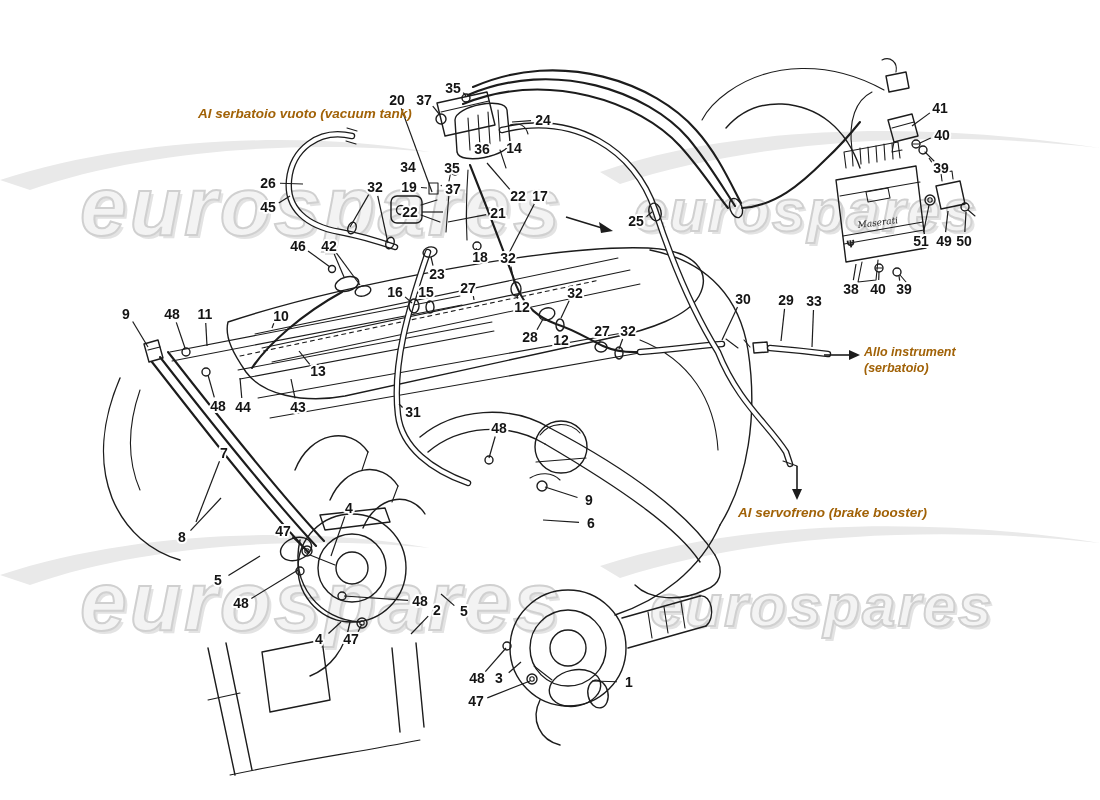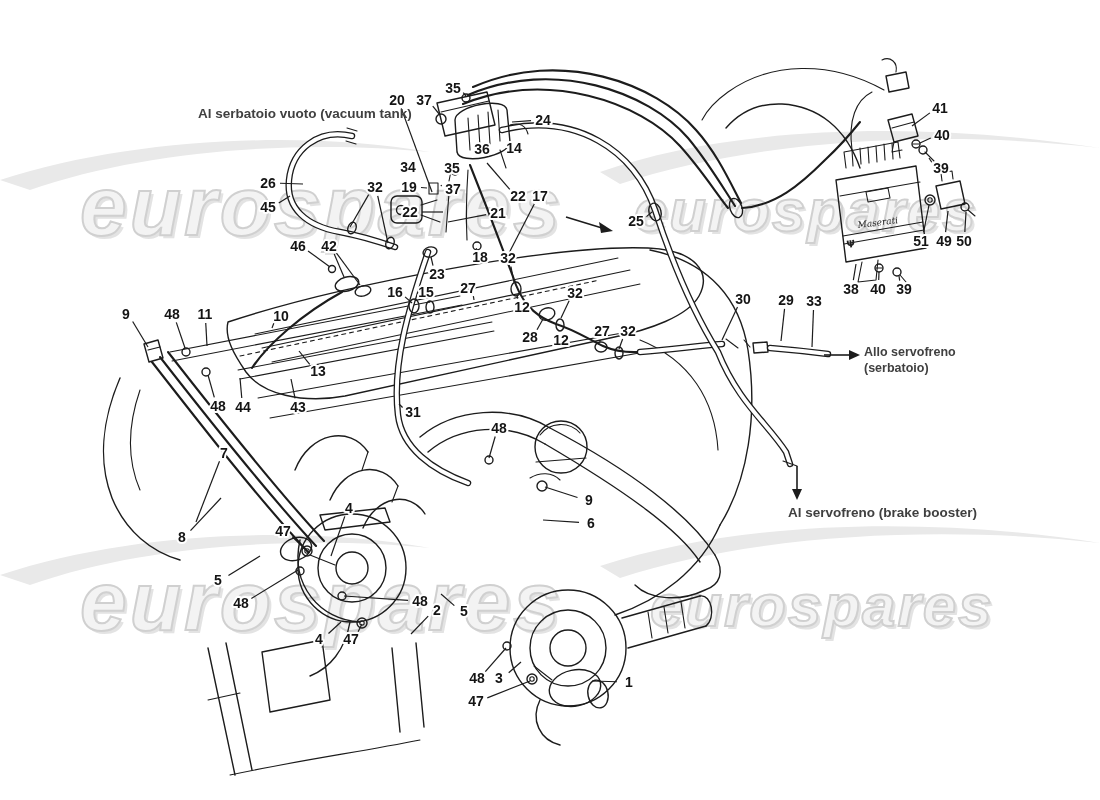--- a/index.html
+++ b/index.html
@@ -20,21 +20,21 @@
   .vac{stroke-width:2.1;}
   .tube{stroke:#1c1c1c;fill:none;stroke-width:6.5;stroke-linecap:round;}
   .tubein{stroke:#ffffff;fill:none;stroke-width:3.9;stroke-linecap:round;}
   .swoosh{fill:#e9e9e9;stroke:none;}
   #leaders line{stroke:#1c1c1c;stroke-width:1.2;}
   #partlabels text{font:700 14px "Liberation Sans",sans-serif;fill:#141414;
       text-anchor:middle;dominant-baseline:central;
       paint-order:stroke;stroke:#ffffff;stroke-width:4px;stroke-linejoin:round;}
   .arrowline{stroke:#1c1c1c;stroke-width:1.6;fill:none;}
   .arrowhead{fill:#1c1c1c;stroke:none;}
-  .ann{position:absolute;color:#404040;font-weight:700;font-size:13.5px;white-space:nowrap;}
+  .ann{position:absolute;color:#a16207;font-weight:700;font-size:13.5px;white-space:nowrap;font-style:italic;}
   .ann2{font-size:12.5px;line-height:16px;}
   .ecu-script{font:italic 9px "DejaVu Serif",serif;fill:#222;}
   .trident{font:700 10px "DejaVu Sans",sans-serif;fill:#222;}
 </style>
 </head>
 <body>
 
 <div id="stage">
 
   <div class="wm wm-big wm-tl">eurospares</div>
@@ -381,18 +381,18 @@
         <text x="477" y="678">48</text>
         <text x="499" y="678">3</text>
         <text x="629" y="682">1</text>
         <text x="476" y="701">47</text>
       </g>
   </svg>
 
   <div class="ann" style="left:198px;top:106px;">Al serbatoio vuoto (vacuum tank)</div>
 
   <div class="ann ann2" style="left:864px;top:344px;">
-    <div>Allo servofreno</div>
+    <div>Allo instrument</div>
     <div>(serbatoio)</div>
   </div>
 
-  <div class="ann" style="left:788px;top:505px;">Al servofreno (brake booster)</div>
+  <div class="ann" style="left:738px;top:505px;">Al servofreno (brake booster)</div>
 </div>
 
 </body></html>

